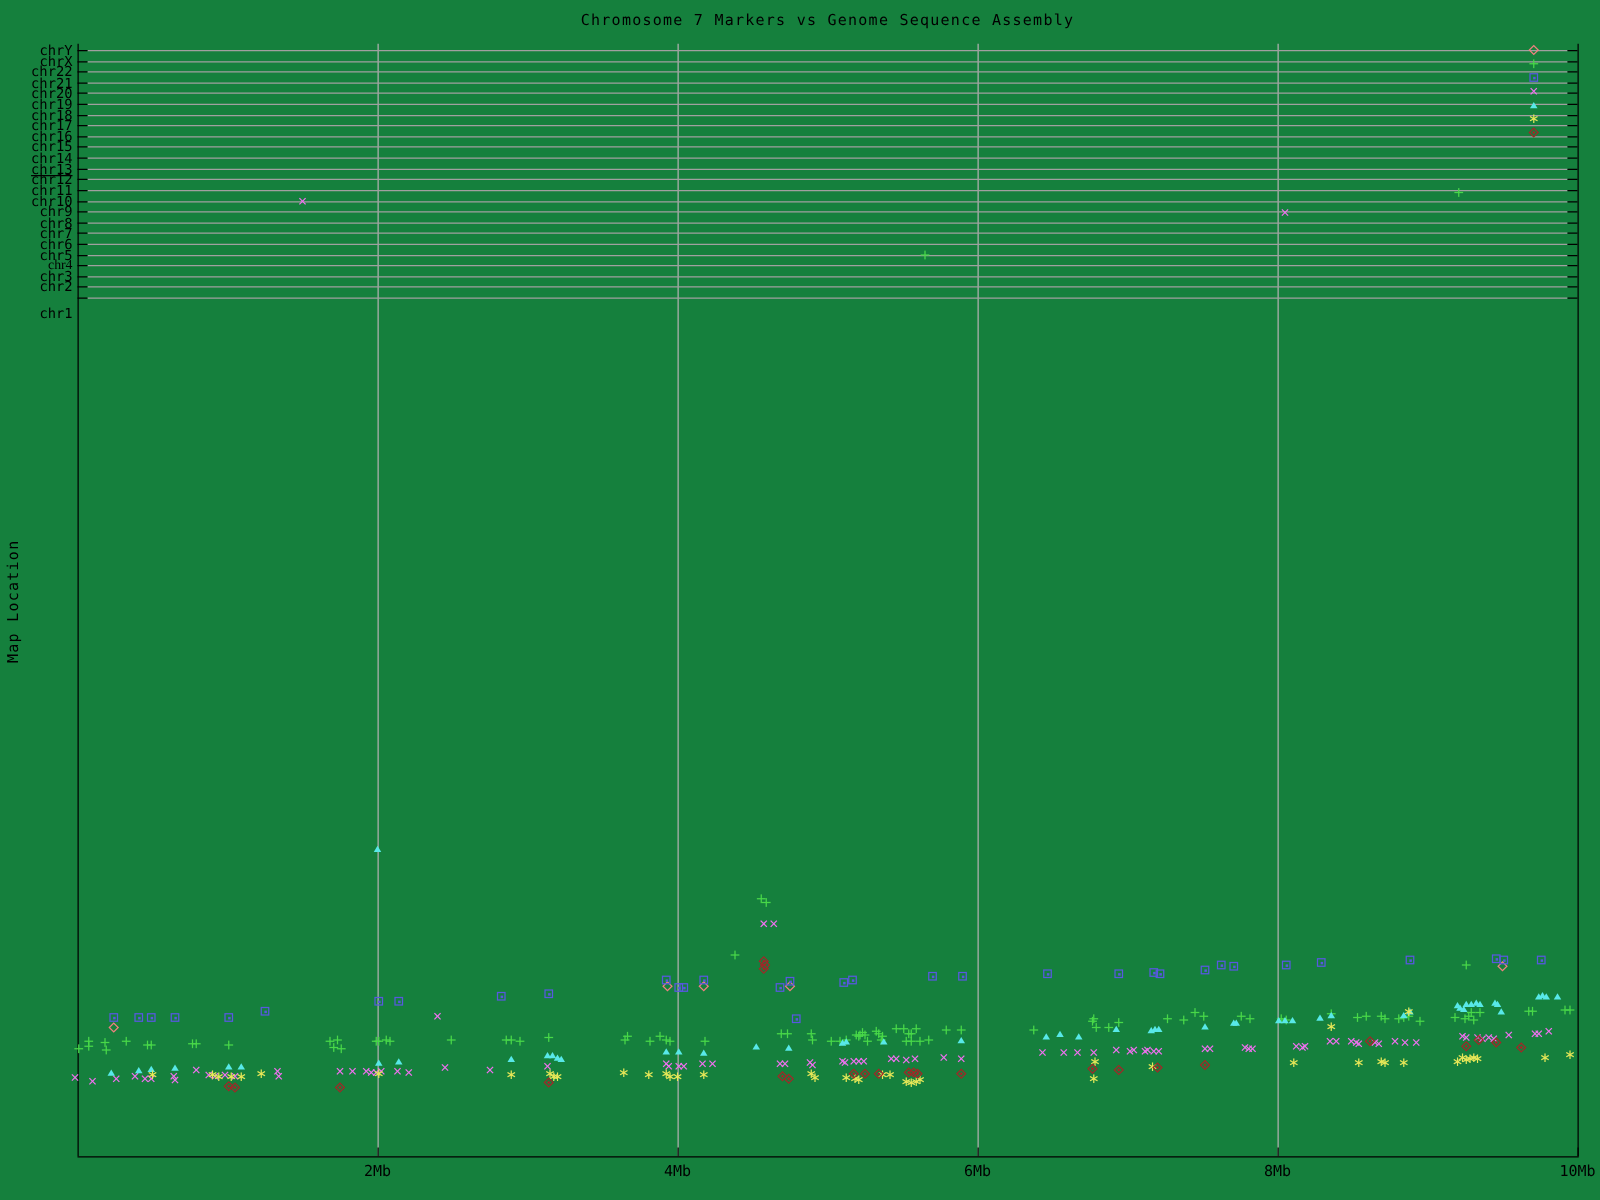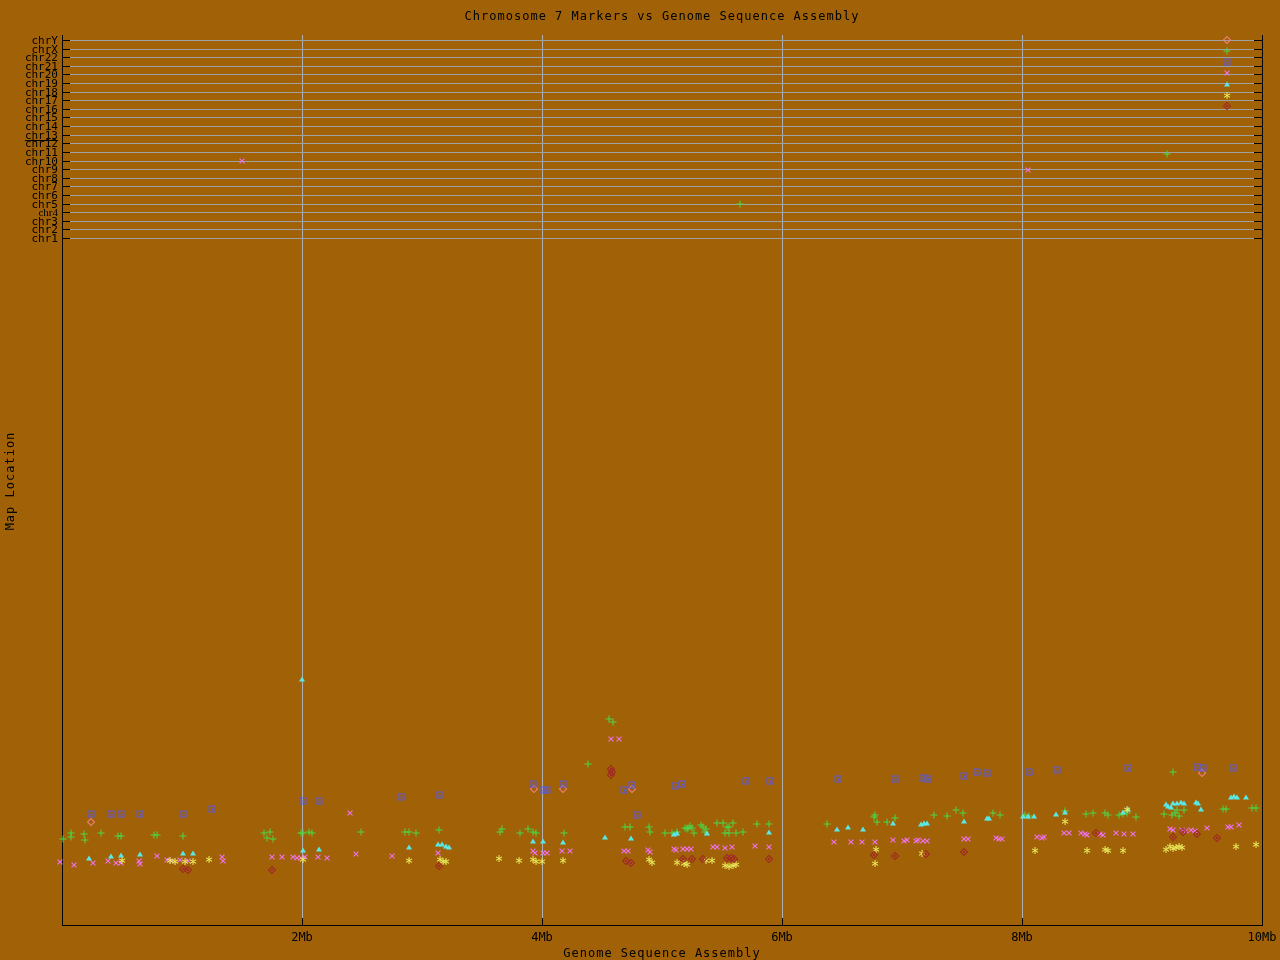--- a/index.html
+++ b/index.html
@@ -1,16 +1,16 @@
 <!DOCTYPE html>
 <html><head>
 <meta charset="utf-8">
 <style>
   html,body{margin:0;padding:0;background:#fff;}
-  #stage{position:relative;width:1280px;height:960px;background:#a16207;overflow:hidden;
+  #stage{position:relative;width:1280px;height:960px;background:#15803d;overflow:hidden;
          font-family:"DejaVu Sans Mono",monospace;color:#000;}
   .abs{position:absolute;}
   #chart-title{left:62px;top:9px;width:1200px;text-align:center;font-size:12px;letter-spacing:1px;}
   #y-label{left:10px;top:481px;transform:translate(-50%,-50%) rotate(-90deg);white-space:nowrap;font-size:12px;letter-spacing:1px;}
   #x-label{left:62px;top:946px;width:1200px;text-align:center;font-size:12px;letter-spacing:1px;}
   #plot-area{inset:0;}
   .gridline-v{width:1px;background:#b0b0b0;}
   .rowline{height:1px;background:#a0a0a0;}
   .axis{background:#000;}
   .tick{background:#000;}
@@ -25,21 +25,20 @@
   .mk-triangle{width:0;height:0;border-left:3px solid transparent;border-right:3px solid transparent;border-bottom:5px solid;}
   .mk-asterisk{font-family:"DejaVu Sans",sans-serif;font-size:11px;line-height:11px;}
   .cdot{position:absolute;left:50%;top:50%;width:2px;height:2px;transform:translate(-50%,-50%);}
 </style>
 </head>
 <body>
 
 <div id="stage">
   <div id="chart-title" class="abs">Chromosome 7 Markers vs Genome Sequence Assembly</div>
   <div id="y-label" class="abs">Map Location</div>
-  <div id="x-label" class="abs">Genome Sequence Assembly</div>
   <div id="plot-area" class="abs">
       <span class="gridline-v abs" style="left: 302px; top: 35px; height: 890px;"></span>
       <span class="tick abs" style="left: 302px; top: 918px; width: 1px; height: 7px;"></span>
       <span class="xtick-label abs" style="left: 272px; top: 931px;">2Mb</span>
       <span class="gridline-v abs" style="left: 542px; top: 35px; height: 890px;"></span>
       <span class="tick abs" style="left: 542px; top: 918px; width: 1px; height: 7px;"></span>
       <span class="xtick-label abs" style="left: 512px; top: 931px;">4Mb</span>
       <span class="gridline-v abs" style="left: 782px; top: 35px; height: 890px;"></span>
       <span class="tick abs" style="left: 782px; top: 918px; width: 1px; height: 7px;"></span>
       <span class="xtick-label abs" style="left: 752px; top: 931px;">6Mb</span>
@@ -136,21 +135,21 @@
       <span class="tick abs" style="left: 62px; top: 220.783px; width: 8px; height: 1px;"></span>
       <span class="tick abs" style="left: 1254px; top: 220.783px; width: 8px; height: 1px;"></span>
       <span class="row-label abs" style="left: 0px; top: 215.783px;">chr3</span>
       <span class="rowline abs" style="left: 70px; top: 229.391px; width: 1184px;"></span>
       <span class="tick abs" style="left: 62px; top: 229.391px; width: 8px; height: 1px;"></span>
       <span class="tick abs" style="left: 1254px; top: 229.391px; width: 8px; height: 1px;"></span>
       <span class="row-label abs" style="left: 0px; top: 224.391px;">chr2</span>
       <span class="rowline abs" style="left: 70px; top: 238px; width: 1184px;"></span>
       <span class="tick abs" style="left: 62px; top: 238px; width: 8px; height: 1px;"></span>
       <span class="tick abs" style="left: 1254px; top: 238px; width: 8px; height: 1px;"></span>
-      <span class="row-label abs" style="left: 0px; top: 233px;">chr1</span>
+      <span class="row-label abs" style="left: 0px; top: 245px;">chr1</span>
       <span class="axis abs" style="left: 62px; top: 35px; width: 1px; height: 890px;"></span>
       <span class="axis abs" style="left: 1262px; top: 35px; width: 1px; height: 890px;"></span>
       <span class="axis abs" style="left: 62px; top: 925px; width: 1201px; height: 1px;"></span>
       <span class="marker mk-open-diamond abs" style="left: 91px; top: 822px; border-color: rgb(240, 128, 128);"></span>
       <span class="marker mk-open-diamond abs" style="left: 534px; top: 789px; border-color: rgb(240, 128, 128);"></span>
       <span class="marker mk-open-diamond abs" style="left: 563px; top: 789px; border-color: rgb(240, 128, 128);"></span>
       <span class="marker mk-open-diamond abs" style="left: 632px; top: 789px; border-color: rgb(240, 128, 128);"></span>
       <span class="marker mk-open-diamond abs" style="left: 1202px; top: 773px; border-color: rgb(240, 128, 128);"></span>
       <span class="marker mk-plus abs" style="left: 740px; top: 204px; background: linear-gradient(rgb(72, 216, 72), rgb(72, 216, 72)) center center / 7px 1px no-repeat, linear-gradient(rgb(72, 216, 72), rgb(72, 216, 72)) center center / 1px 7px no-repeat;"></span>
       <span class="marker mk-plus abs" style="left: 1167px; top: 154px; background: linear-gradient(rgb(72, 216, 72), rgb(72, 216, 72)) center center / 7px 1px no-repeat, linear-gradient(rgb(72, 216, 72), rgb(72, 216, 72)) center center / 1px 7px no-repeat;"></span>

